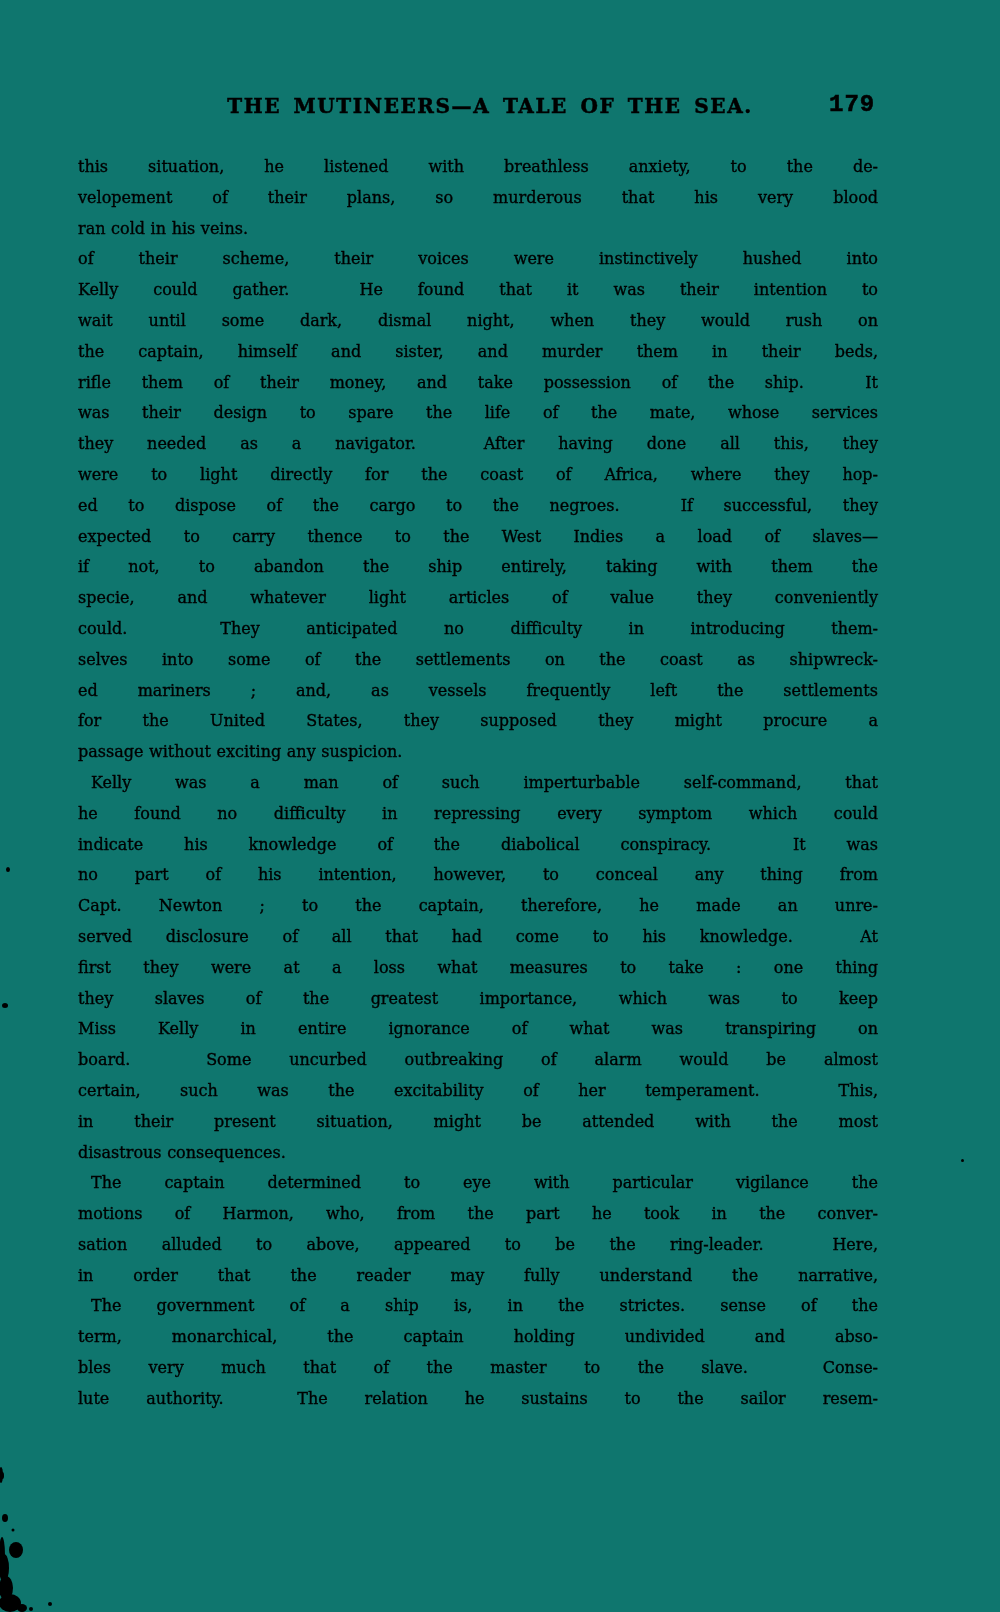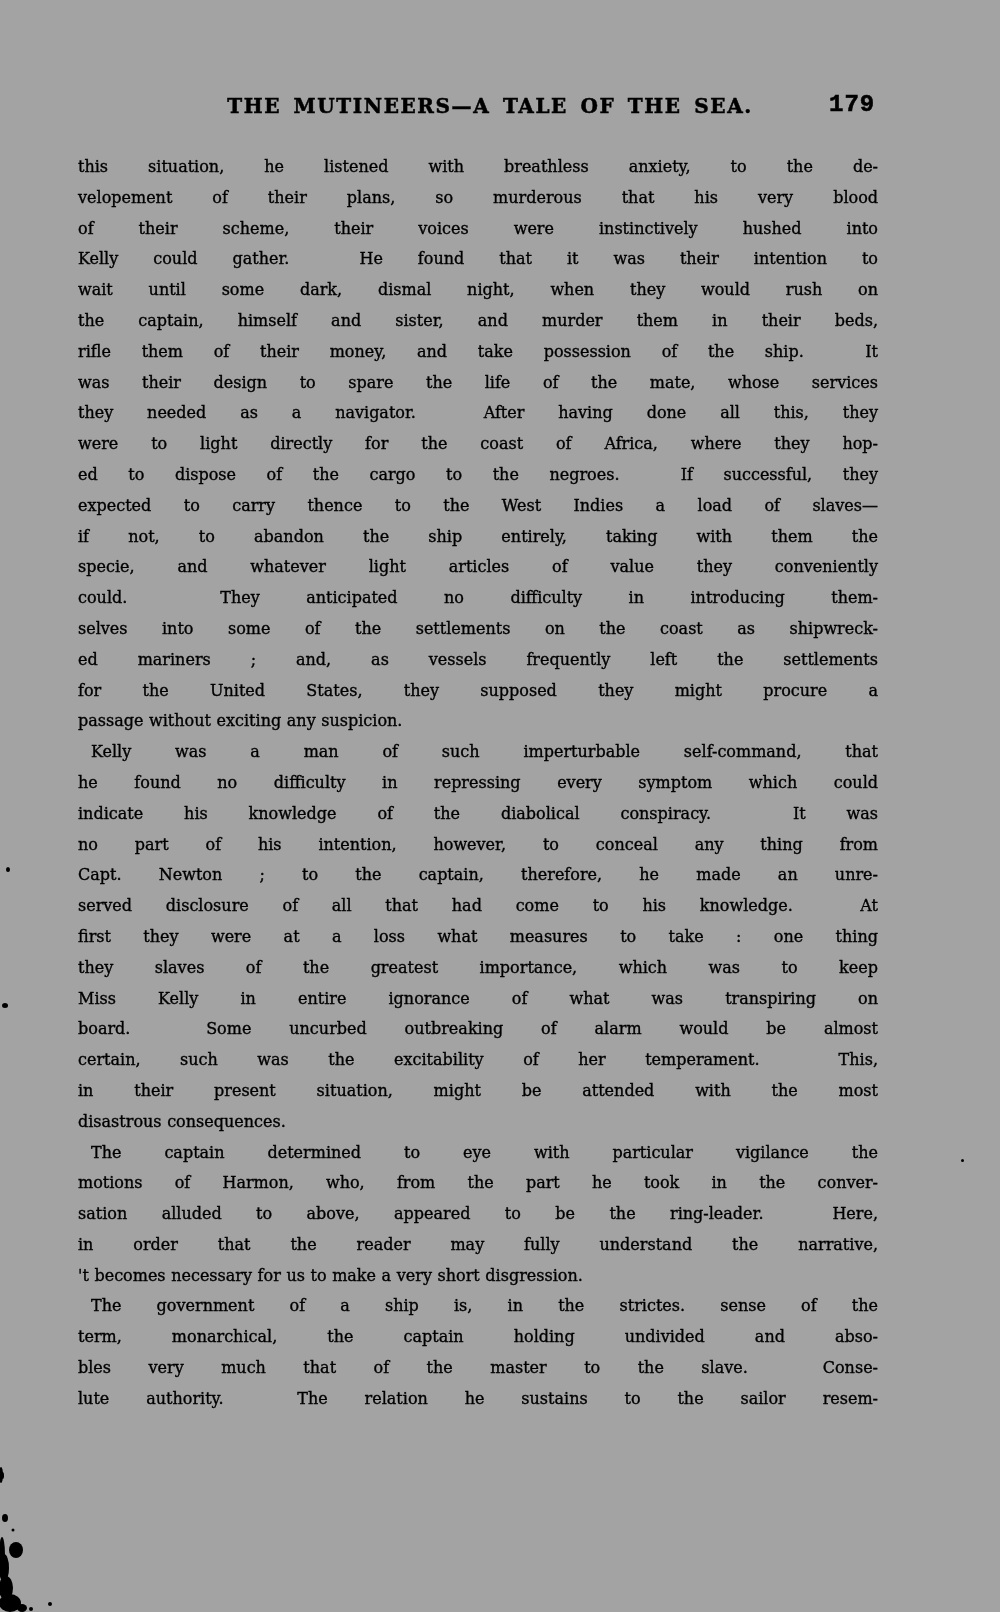--- a/index.html
+++ b/index.html
@@ -1,20 +1,20 @@
 <!DOCTYPE html>
 <html><head>
 <meta charset="utf-8">
 <style>
   html, body { margin: 0; padding: 0; background: #ffffff; }
   .page {
     position: relative;
     width: 1000px;
     height: 1612px;
-    background: #a3a3a3;
+    background: #0f766e;
     color: #000000;
     font-family: "DejaVu Serif", serif;
     overflow: hidden;
   }
   .running-head {
     position: absolute;
     top: 94px;
     left: 0;
     width: 1000px;
     height: 26px;
@@ -66,20 +66,21 @@
 <div class="page">
 
   <div class="running-head">
     <span class="head-title">THE MUTINEERS—A TALE OF THE SEA.</span>
     <span class="page-num">179</span>
   </div>
 
   <div class="body-text">
       <div class="line">this situation, he listened with breathless anxiety, to the de-</div>
       <div class="line">velopement of their plans, so murderous that his very blood</div>
+      <div class="line last">ran cold in his veins.</div>
       <div class="line">of their scheme, their voices were instinctively hushed into</div>
       <div class="line">Kelly could gather.&nbsp; He found that it was their intention to</div>
       <div class="line">wait until some dark, dismal night, when they would rush on</div>
       <div class="line">the captain, himself and sister, and murder them in their beds,</div>
       <div class="line">rifle them of their money, and take possession of the ship.&nbsp; It</div>
       <div class="line">was their design to spare the life of the mate, whose services</div>
       <div class="line">they needed as a navigator.&nbsp; After having done all this, they</div>
       <div class="line">were to light directly for the coast of Africa, where they hop-</div>
       <div class="line">ed to dispose of the cargo to the negroes.&nbsp; If successful, they</div>
       <div class="line">expected to carry thence to the West Indies a load of slaves—</div>
@@ -100,21 +101,20 @@
       <div class="line">they slaves of the greatest importance, which was to keep</div>
       <div class="line">Miss Kelly in entire ignorance of what was transpiring on</div>
       <div class="line">board.&nbsp; Some uncurbed outbreaking of alarm would be almost</div>
       <div class="line">certain, such was the excitability of her temperament.&nbsp; This,</div>
       <div class="line">in their present situation, might be attended with the most</div>
       <div class="line last">disastrous consequences.</div>
       <div class="line indent">The captain determined to eye with particular vigilance the</div>
       <div class="line">motions of Harmon, who, from the part he took in the conver-</div>
       <div class="line">sation alluded to above, appeared to be the ring-leader.&nbsp; Here,</div>
       <div class="line">in order that the reader may fully understand the narrative,</div>
-      <div class="line last">'t becomes necessary for us to make a very short disgression.</div>
       <div class="line indent">The government of a ship is, in the strictes. sense of the</div>
       <div class="line">term, monarchical, the captain holding undivided and abso-</div>
       <div class="line">bles very much that of the master to the slave.&nbsp; Conse-</div>
       <div class="line">lute authority.&nbsp; The relation he sustains to the sailor resem-</div>
     </div>
 
   <div class="speck" style="left:6px; top:867px; width:4px; height:5px;"></div>
   <div class="speck" style="left:2px; top:1003px; width:6px; height:5px;"></div>
   <div class="speck" style="left:961px; top:1159px; width:3px; height:3px;"></div>
   <div class="speck" style="left:1px; top:1472px; width:3px; height:7px;"></div>

